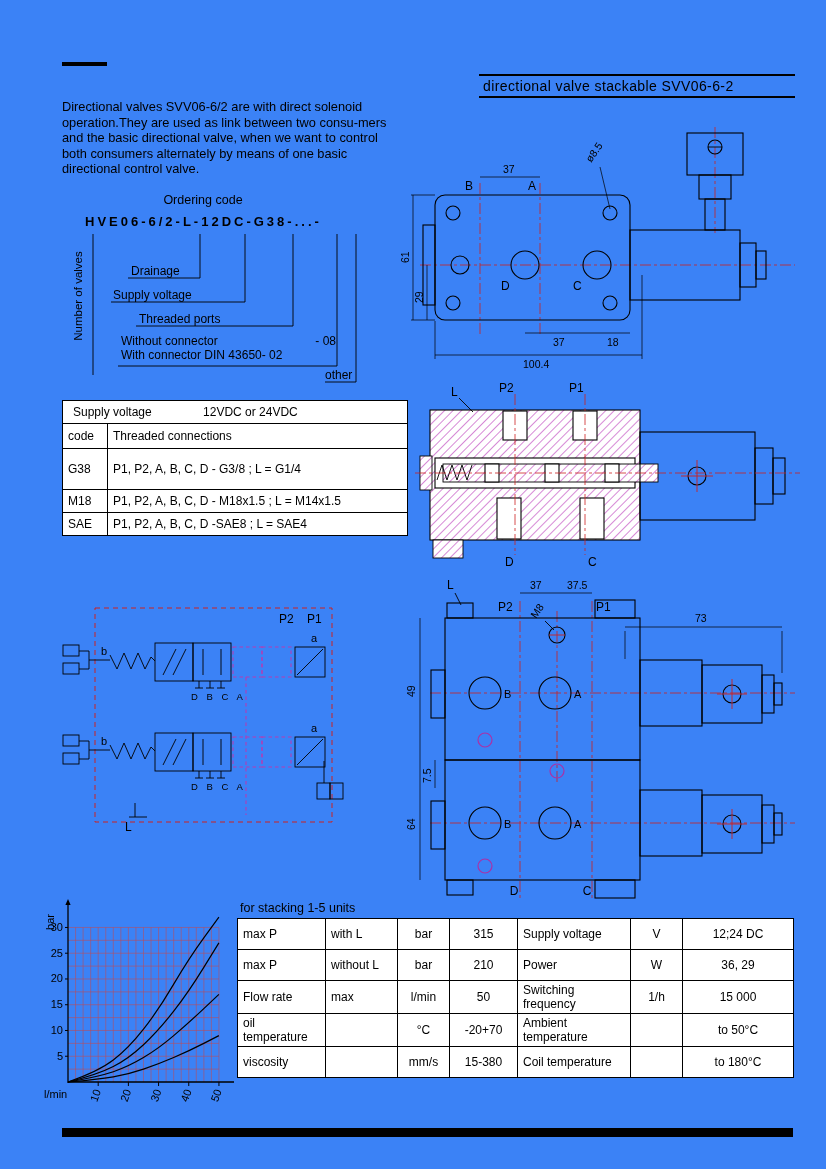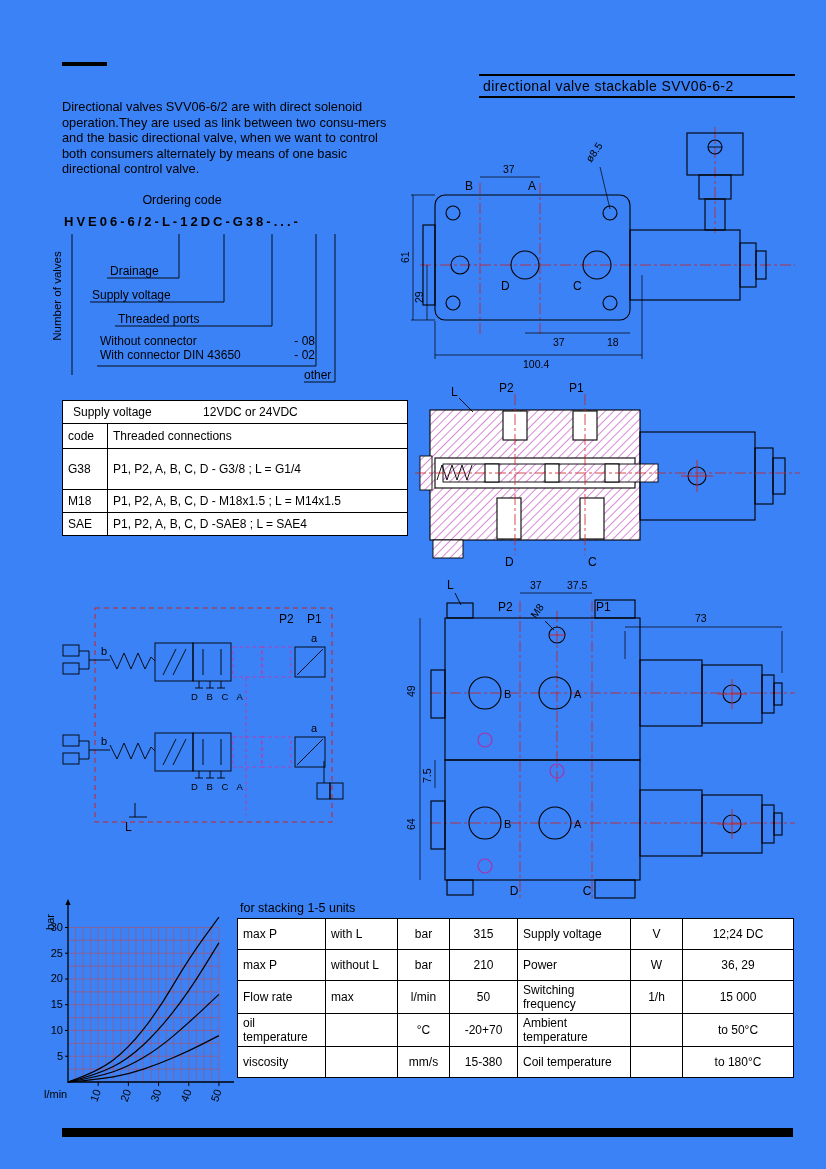--- a/index.html
+++ b/index.html
@@ -31,40 +31,40 @@
 
 <div id="page">
 
   <div class="abs rule" style="left:62px;top:62px;width:45px;height:4px;"></div>
   <div class="abs rule" style="left:479px;top:74px;width:316px;height:2px;"></div>
   <div class="abs" style="left:483px;top:78px;width:312px;font-size:14px;letter-spacing:0.4px;">directional valve stackable SVV06-6-2</div>
   <div class="abs rule" style="left:479px;top:96px;width:316px;height:2px;"></div>
 
   <div class="abs" style="left:62px;top:99px;width:340px;font-size:12.8px;line-height:1.22;">Directional valves SVV06-6/2 are with direct solenoid operation.They are used as link between two consu-mers and the basic directional valve, when we want to control both consumers alternately by means of one basic directional control valve.</div>
 
-  <div class="abs" style="left:42px;top:190px;width:340px;height:205px;">
+  <div class="abs" style="left:63px;top:190px;width:340px;height:205px;">
     <svg style="left:0;top:0;width:340px;height:205px;" viewBox="0 0 340 205">
       <path class="bks" d="M30,44 V185"></path>
       <path class="bks" d="M137,44 V88 H65"></path>
       <path class="bks" d="M182,44 V112 H48"></path>
       <path class="bks" d="M230,44 V136 H73"></path>
       <path class="bks" d="M274,44 V176 H55"></path>
       <path class="bks" d="M293,44 V192 H262"></path>
     </svg>
     <div class="abs lbl" style="left:60px;top:3px;width:160px;text-align:center;font-size:12.5px;">Ordering code</div>
     <div class="abs" style="left:22px;top:24px;font-family:Liberation Sans, sans-serif;font-weight:bold;font-size:13px;letter-spacing:3px;white-space:nowrap;">HVE06-6/2-L-12DC-G38-...-</div>
     <div class="abs lbl" style="left:-50px;top:100px;width:130px;text-align:center;font-size:11.5px;transform:rotate(-90deg);">Number of valves</div>
     <div class="abs lbl" style="left:68px;top:74px;">Drainage</div>
     <div class="abs lbl" style="left:50px;top:98px;">Supply voltage</div>
     <div class="abs lbl" style="left:76px;top:122px;">Threaded ports</div>
     <div class="abs lbl" style="left:58px;top:144px;width:215px;display:flex;justify-content:space-between;">
       <span>Without connector</span>
       <span>- 08</span>
     </div>
-    <div class="abs lbl" style="left:58px;top:158px;width:215px;display:flex;justify-content:space-between;">
+    <div class="abs lbl" style="left:58px;top:158px;width:215px;display:flex;">
       <span>With connector DIN 43650</span>
       <span>- 02</span>
     </div>
     <div class="abs lbl" style="left:262px;top:178px;">other</div>
   </div>
 
   <table id="supply-table" class="abs" style="left:62px;top:400px;width:345px;table-layout:fixed;">
     <colgroup>
         <col style="width:45px;">
         <col style="width:300px;">

